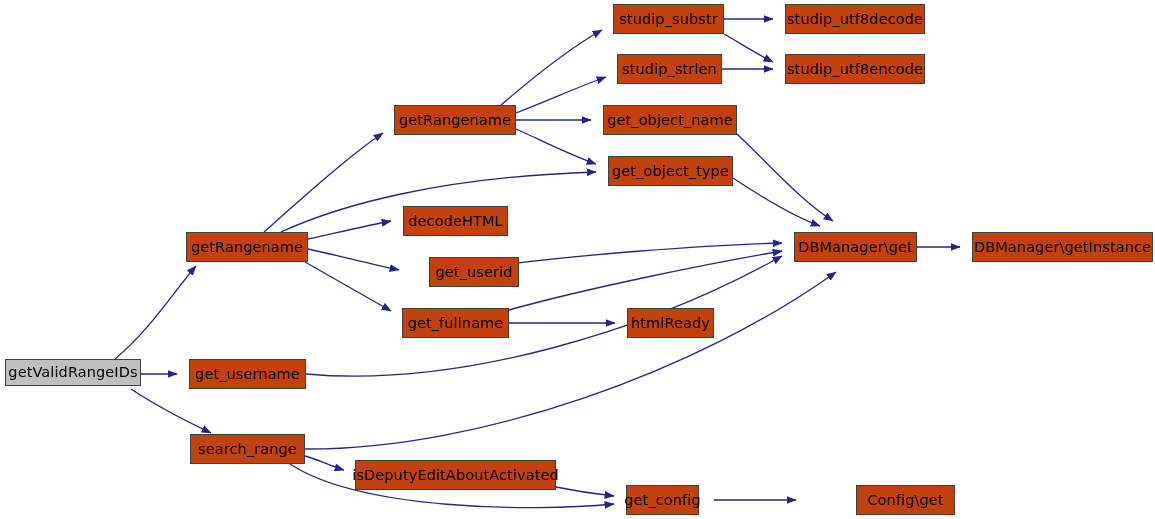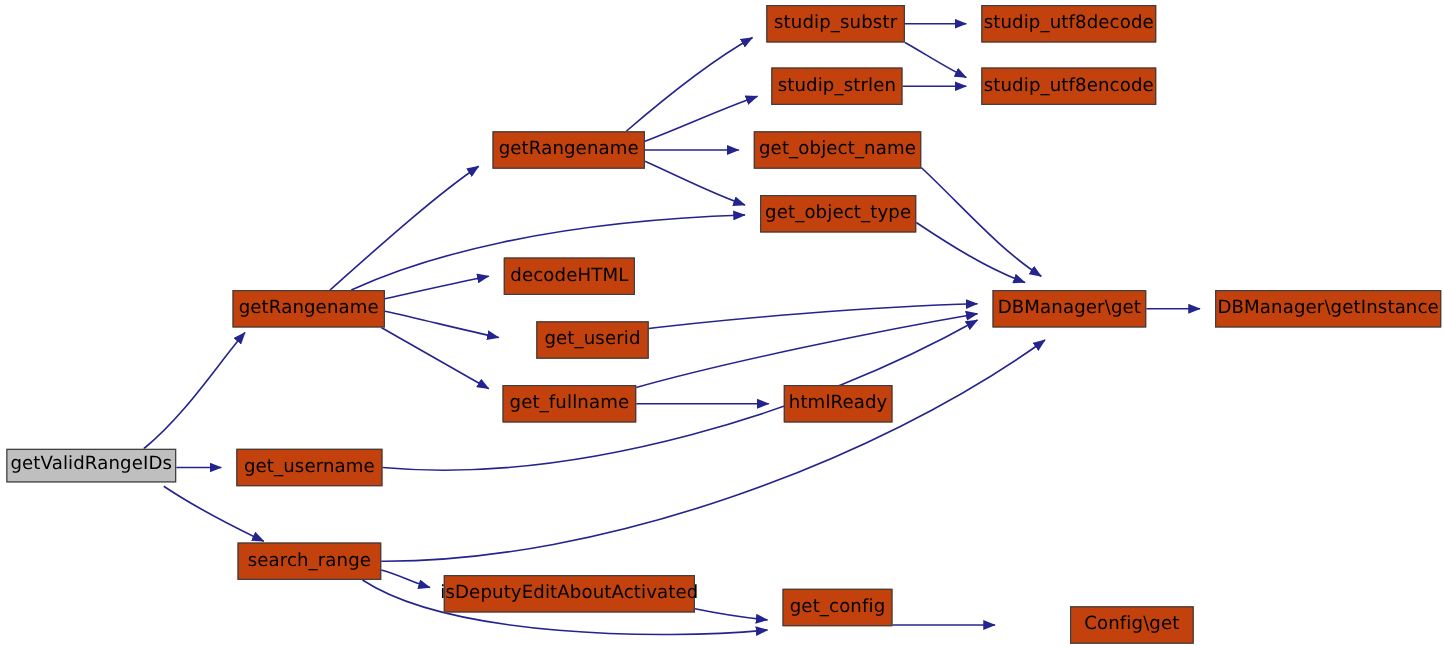--- a/index.html
+++ b/index.html
@@ -126,21 +126,21 @@
       </div>
       <div class="node" style="left: 603px; top: 105px; width: 134px; height: 30px;">
         <span class="node-label">get_object_name</span>
       </div>
       <div class="node" style="left: 608px; top: 156px; width: 125px; height: 30px;">
         <span class="node-label">get_object_type</span>
       </div>
       <div class="node" style="left: 627px; top: 308px; width: 87px; height: 30px;">
         <span class="node-label">htmlReady</span>
       </div>
-      <div class="node" style="left: 626px; top: 471px; width: 88px; height: 30px; justify-content: center;">
+      <div class="node" style="left: 626px; top: 485px; width: 73px; height: 30px; justify-content: center;">
         <span class="node-label">get_config</span>
       </div>
       <div class="node" style="left: 785px; top: 4px; width: 140px; height: 30px;">
         <span class="node-label">studip_utf8decode</span>
       </div>
       <div class="node" style="left: 785px; top: 54px; width: 140px; height: 30px;">
         <span class="node-label">studip_utf8encode</span>
       </div>
       <div class="node" style="left: 794px; top: 232px; width: 123px; height: 30px; justify-content: center;">
         <span class="node-label">DBManager\get</span>

